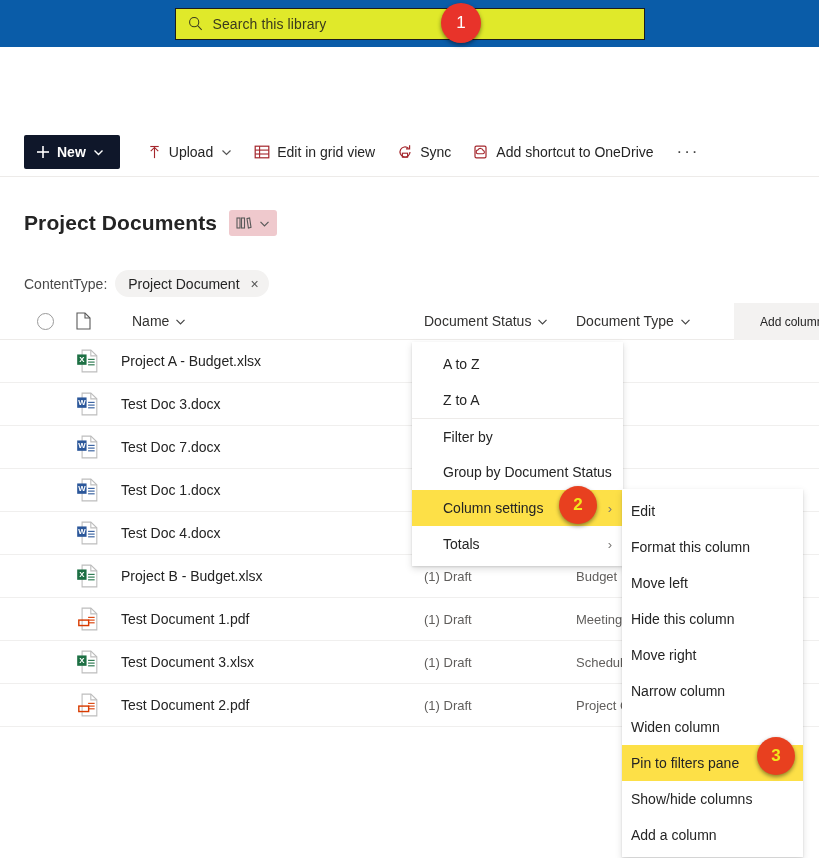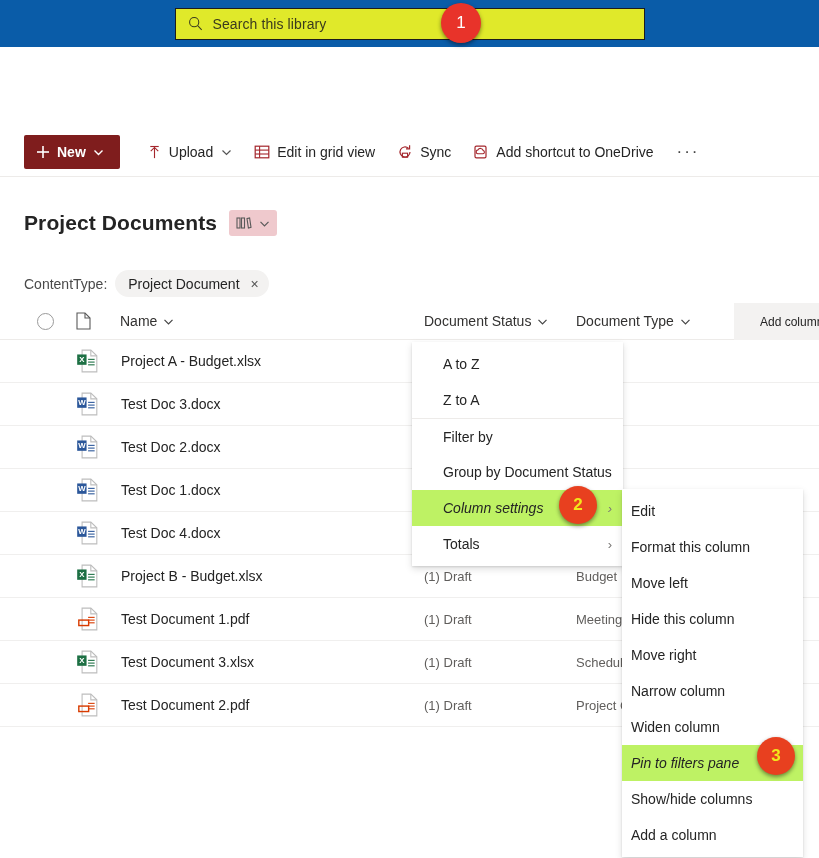--- a/index.html
+++ b/index.html
@@ -57,21 +57,21 @@
     position: absolute; left: 0; top: 128px; width: 819px; height: 48px;
     display: flex; align-items: center; padding-left: 24px; gap: 4px;
   }
   .cmd-btn {
     display: flex; align-items: center; gap: 7px;
     height: 34px; padding: 0 9px;
     font-size: 14px; color: #242424; white-space: nowrap; cursor: pointer;
   }
   .cmd-btn .chev { margin-left: 1px; }
   .new-btn {
-    background: #7f1d1d; color: #ffffff;
+    background: #0f172a; color: #ffffff;
     height: 34px; padding: 0 16px 0 12px; border-radius: 2px;
     display: flex; align-items: center; gap: 7px;
     font-size: 14px; font-weight: 600; cursor: pointer; margin-right: 14px;
   }
   .ico { flex: none; display: block; }
   .ellipsis-btn {
     font-size: 17px; letter-spacing: 2px; color: #444; padding: 0 10px;
     height: 34px; display: flex; align-items: center; cursor: pointer;
   }
   .cmd-divider {
@@ -110,21 +110,21 @@
   .thead {
     position: relative; height: 37px; display: flex; align-items: center;
     border-bottom: 1px solid #edebe9;
   }
   .th {
     font-size: 14px; color: #323130; display: flex; align-items: center; gap: 6px;
     cursor: pointer; white-space: nowrap;
   }
   .th-check { position: absolute; left: 37px; }
   .th-icon  { position: absolute; left: 76px; }
-  .th-name  { position: absolute; left: 120px; }
+  .th-name  { position: absolute; left: 132px; }
   .th-status{ position: absolute; left: 424px; }
   .th-type  { position: absolute; left: 576px; }
   .addcol-cell {
     position: absolute; left: 734px; top: 0; width: 85px; height: 37px;
     background: #f3f2f1; display: flex; align-items: center; padding-left: 21px;
     font-size: 12px; color: #242424; gap: 5px; cursor: pointer; white-space: nowrap;
   }
   .sel-circle {
     width: 17px; height: 17px; border: 1px solid #9a9a9a; border-radius: 50%;
   }
@@ -152,21 +152,21 @@
   }
   .menu-primary { left: 412px; top: 342px; width: 211px; }
   .menu-sub     { left: 622px; top: 489px; width: 181px; }
   .menu-item {
     position: relative; height: 36px; display: flex; align-items: center;
     padding: 0 12px 0 31px; font-size: 14px; color: #242424;
     white-space: nowrap; cursor: pointer;
   }
   .menu-sub .menu-item { padding-left: 9px; }
   .menu-item.sep { border-top: 1px solid #edebe9; }
-  .menu-item.hl { background: #bef264; font-style: italic; }
+  .menu-item.hl { background: #fde047; }
   .menu-item .sub-chev {
     position: absolute; right: 11px; color: #797775; font-size: 13px; line-height: 1;
   }
 </style>
 </head>
 <body>
 
 <div id="root">
 
   <div class="suite-bar">
@@ -332,21 +332,21 @@
         <div class="row">
           <span class="cell-icon"><svg viewBox="0 0 20 22" width="22" height="24">
       <path d="M5.5 1h8l5.5 5.2V21H5.5z" fill="#fff" stroke="#bdbdbd" stroke-width="1"></path>
       <polyline points="13.5,1 13.5,6.3 19,6.3" fill="none" stroke="#bdbdbd" stroke-width="1"></polyline>
       <line x1="11" y1="9.5" x2="17" y2="9.5" stroke="#2b579a" stroke-width="1"></line>
       <line x1="11" y1="12" x2="17" y2="12" stroke="#2b579a" stroke-width="1"></line>
       <line x1="11" y1="14.5" x2="17" y2="14.5" stroke="#2b579a" stroke-width="1"></line>
       <rect x="1" y="5" width="8.6" height="9.5" fill="#2b579a"></rect>
        <text x="5.3" y="12.2" font-size="7.2" font-family="Liberation Sans, sans-serif" font-weight="bold" fill="#fff" text-anchor="middle">W</text>
     </svg></span>
-     <span class="cell-name">Test Doc 2.docx</span>
+     <span class="cell-name">Test Doc 7.docx</span>
      <span class="cell-status"></span>
      <span class="cell-type"></span>
         </div>
         <div class="row">
           <span class="cell-icon"><svg viewBox="0 0 20 22" width="22" height="24">
       <path d="M5.5 1h8l5.5 5.2V21H5.5z" fill="#fff" stroke="#bdbdbd" stroke-width="1"></path>
       <polyline points="13.5,1 13.5,6.3 19,6.3" fill="none" stroke="#bdbdbd" stroke-width="1"></polyline>
       <line x1="11" y1="9.5" x2="17" y2="9.5" stroke="#2b579a" stroke-width="1"></line>
       <line x1="11" y1="12" x2="17" y2="12" stroke="#2b579a" stroke-width="1"></line>
       <line x1="11" y1="14.5" x2="17" y2="14.5" stroke="#2b579a" stroke-width="1"></line>

